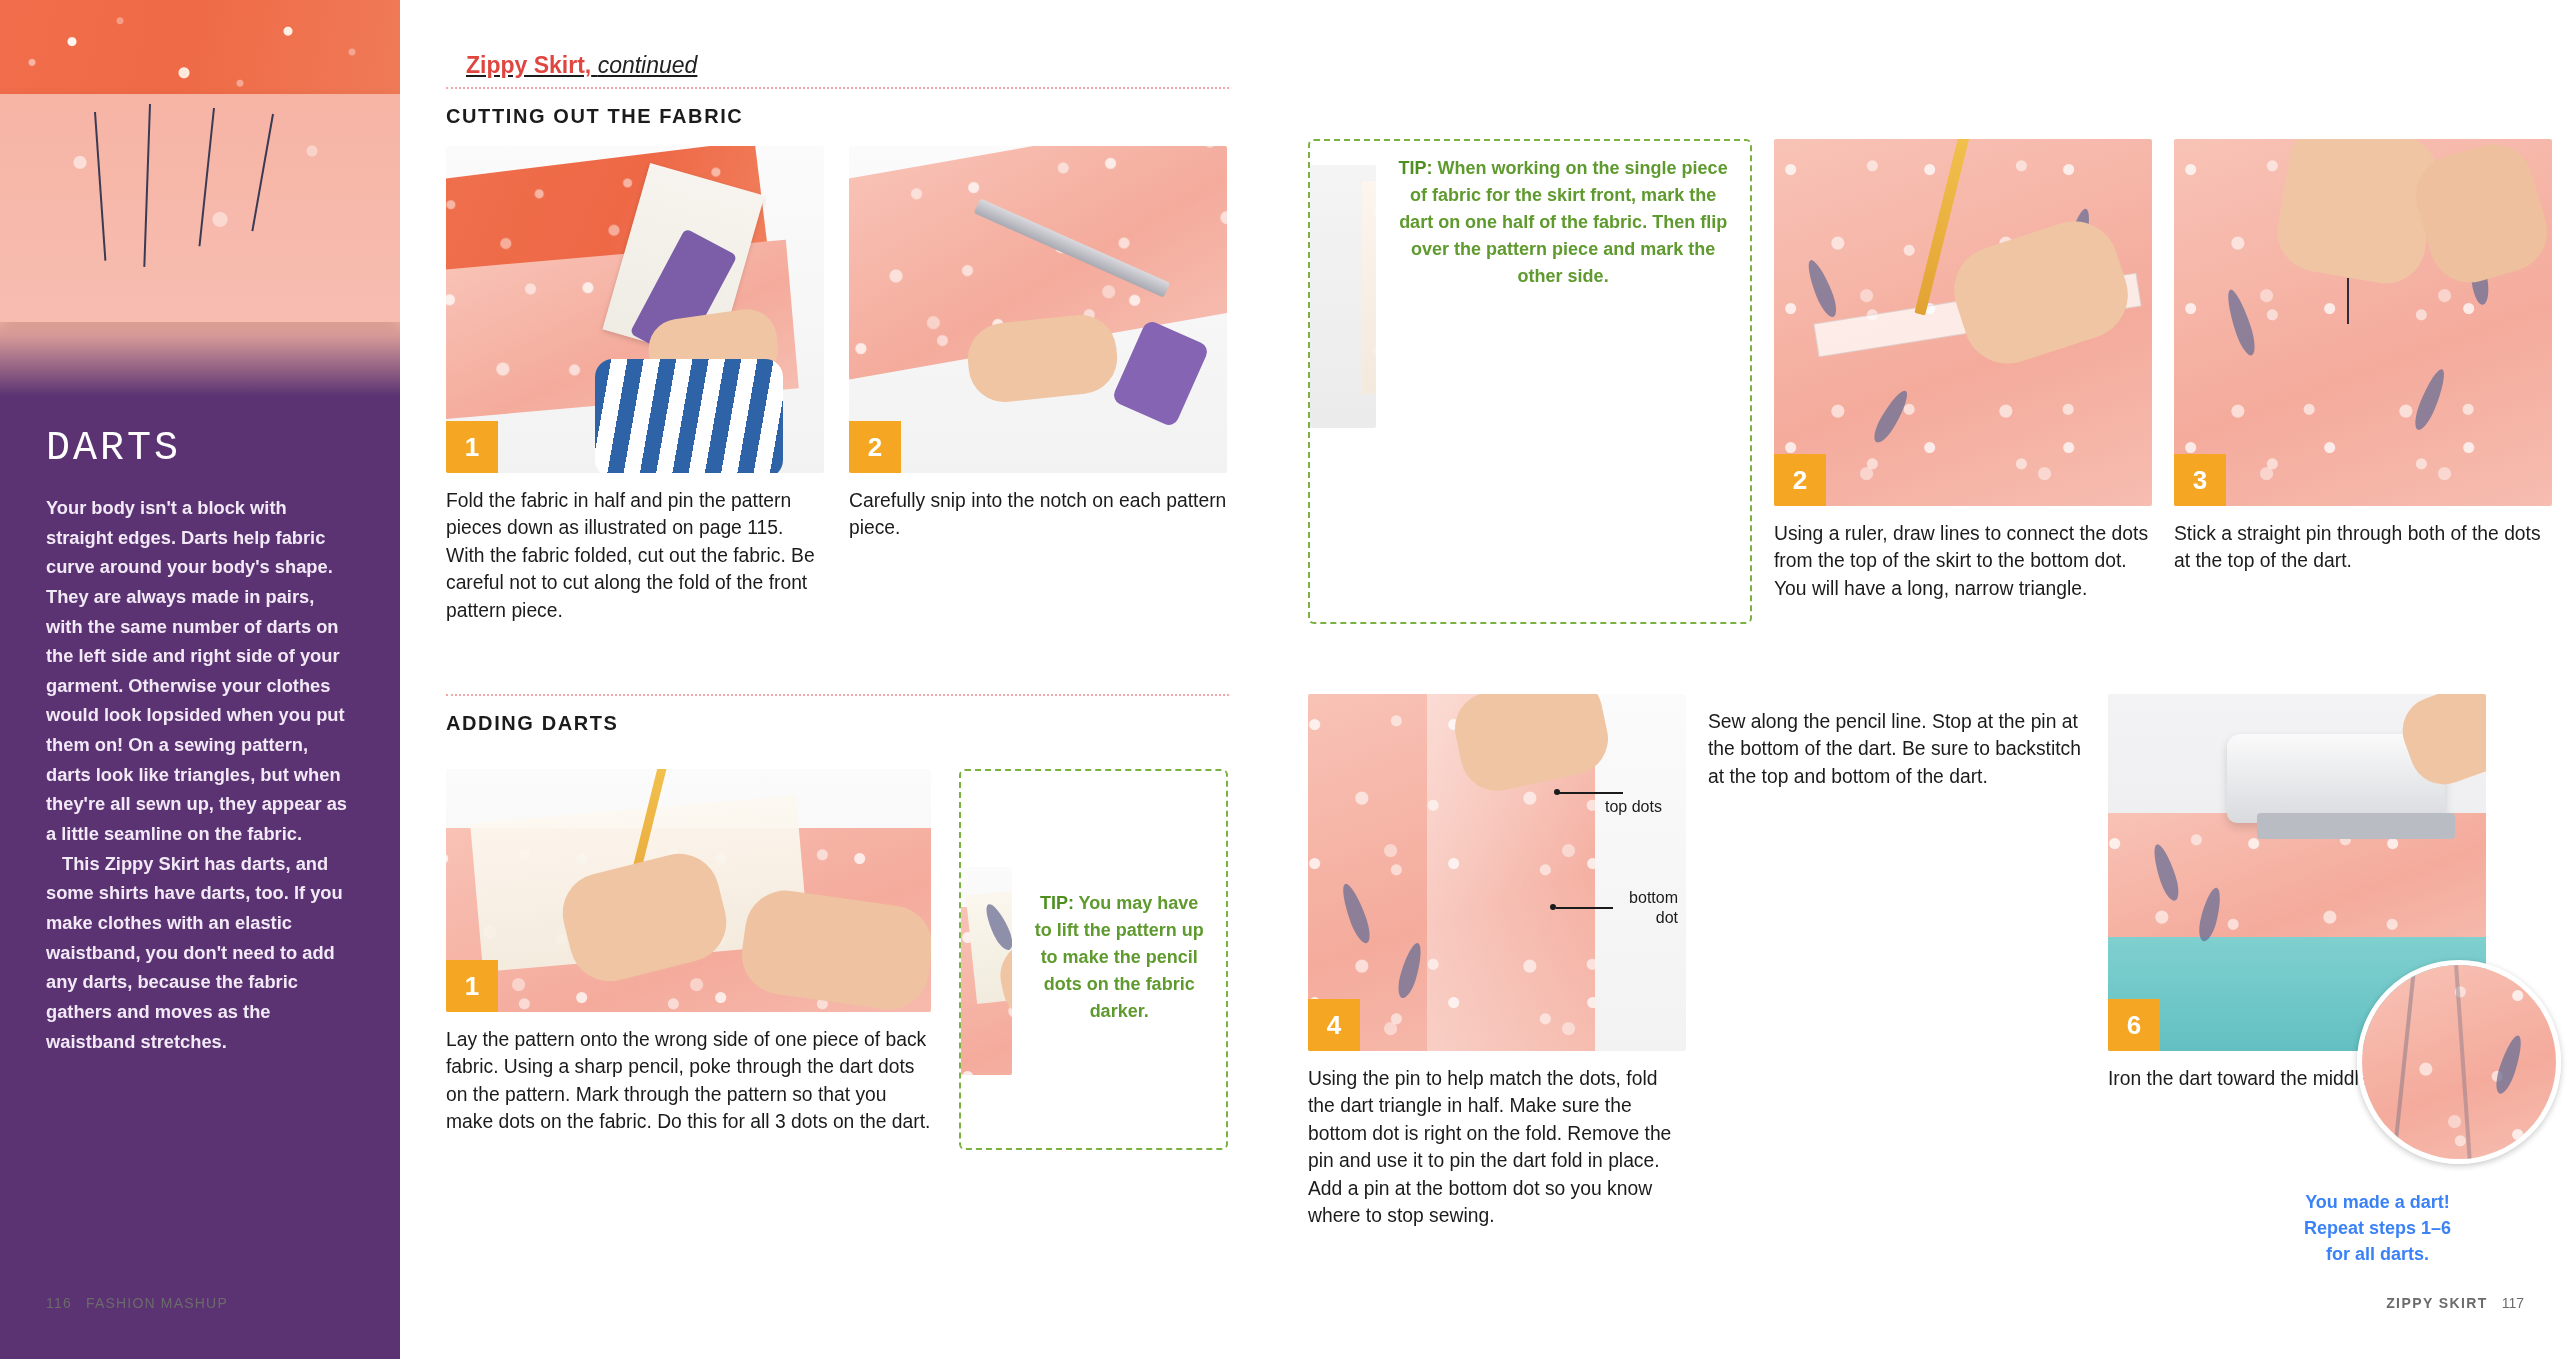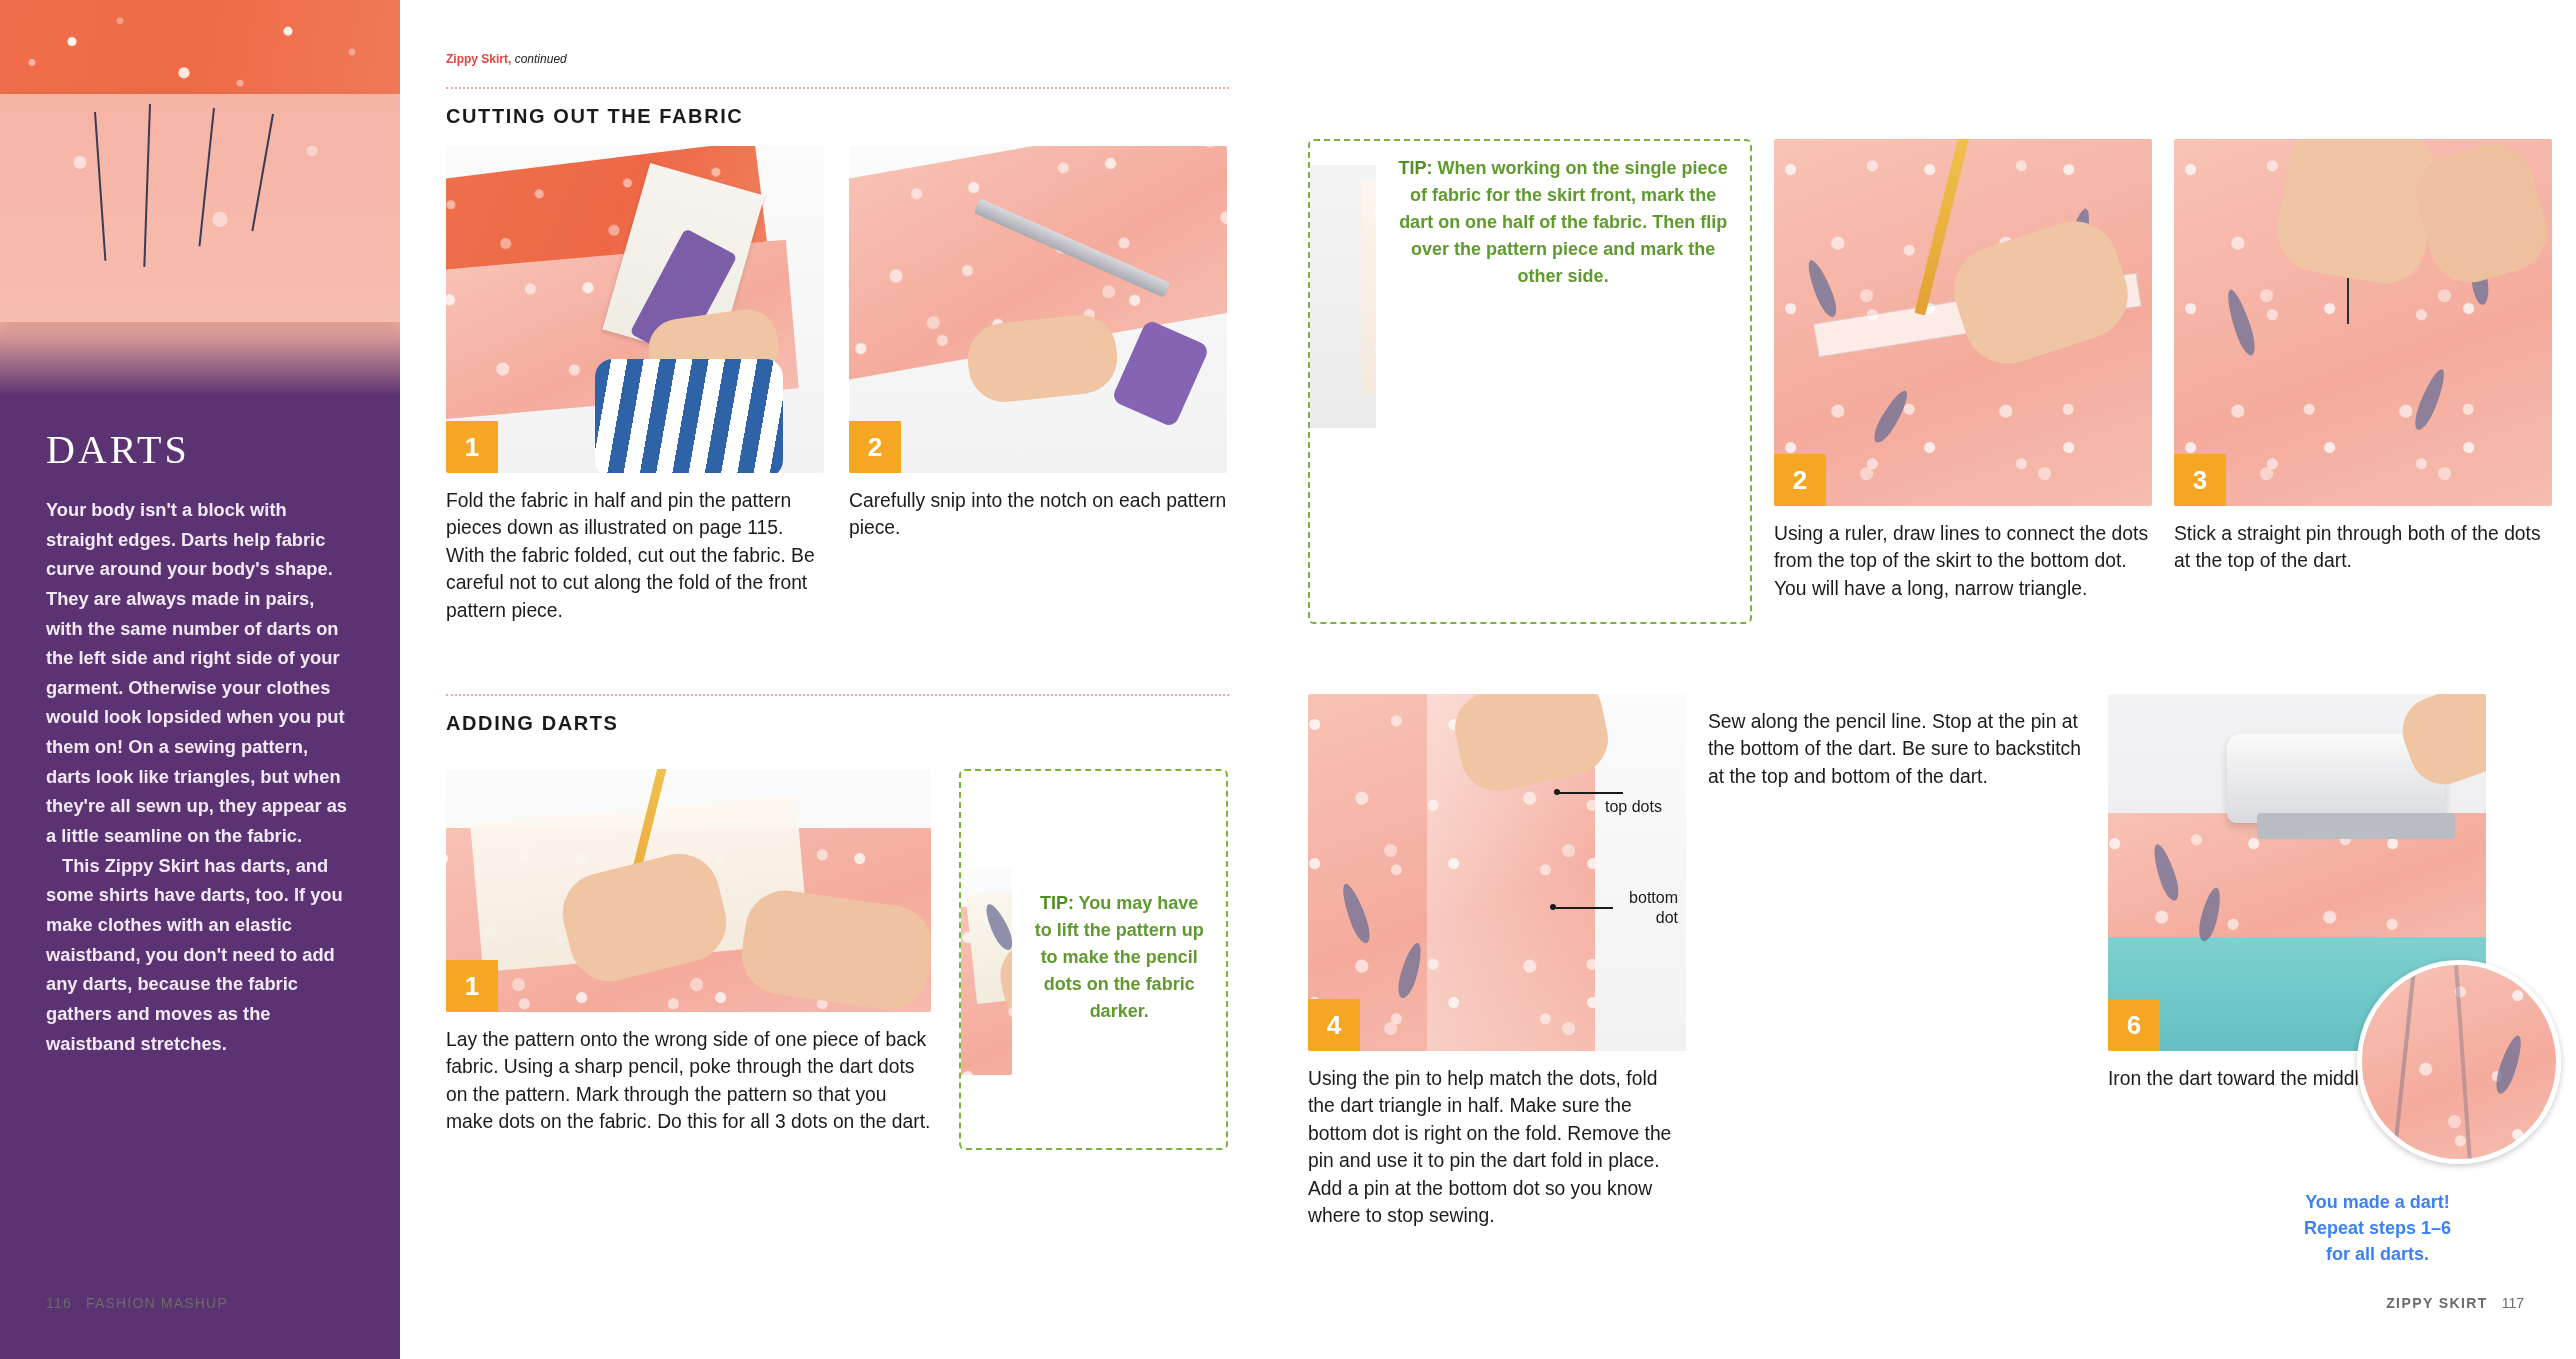--- a/index.html
+++ b/index.html
@@ -48,21 +48,21 @@
       linear-gradient(#f6b4a5,#f7bdb0);
     box-shadow: 0 6px 14px rgba(0,0,0,.12);
   }
   .sb-pin{ position:absolute; width:2px; background:#3a3a55; transform-origin: top; }
   .sb-shadow{ position:absolute; left:0; bottom:0; width:400px; height:85px;
     background: linear-gradient(rgba(91,51,114,0), #5b3372 88%); }
 
   .sidebar-body { position:absolute; left:46px; top:426px; width:303px; }
   .sidebar-title {
     color:#ffffff; font-size:40px; letter-spacing:3px; font-weight:400;
-    font-family:Liberation Serif, serif;
+    font-family:Liberation Mono, monospace;
     margin:0 0 22px 0;
   }
   .sidebar-text { color:#f2e9f6; font-size:18.3px; line-height:1.62; font-weight:600; }
   .sidebar-text p { margin:0; }
   .sidebar-text p + p { text-indent: 16px; }
 
   .folio-left {
     position:absolute; left:46px; bottom:48px; display:flex; align-items:center; gap:14px;
     color:#6b6b6b; font-size:14px; letter-spacing:1.2px;
   }
@@ -71,21 +71,21 @@
     position:absolute; right:52px; bottom:48px; display:flex; align-items:center; gap:14px;
     color:#6b6b6b; font-size:14px; letter-spacing:1.4px; font-weight:700;
   }
   .folio-right .num{ font-weight:400; letter-spacing:0; }
 
   
   .col { position:absolute; top:0; }
   .col-left  { left:446px;  width:783px; }
   .col-right { left:1308px; width:1219px; }
 
-  .runhead { position:absolute; left:446px; top:52px; font-size:12px; }
+  .runhead { position:absolute; left:466px; top:52px; font-size:23px;text-decoration:underline; }
   .runhead .t { color:#e0453f; font-weight:700; }
   .runhead .c { color:#222; font-style:italic; }
 
   .rule-dotted {
     border-top: 2px dotted #f0a9a6; height:0; margin:0;
   }
 
   .sec-title {
     font-size:20px; font-weight:700; letter-spacing:1.6px; color:#1b1b1b;
     margin:16px 0 18px 0;

